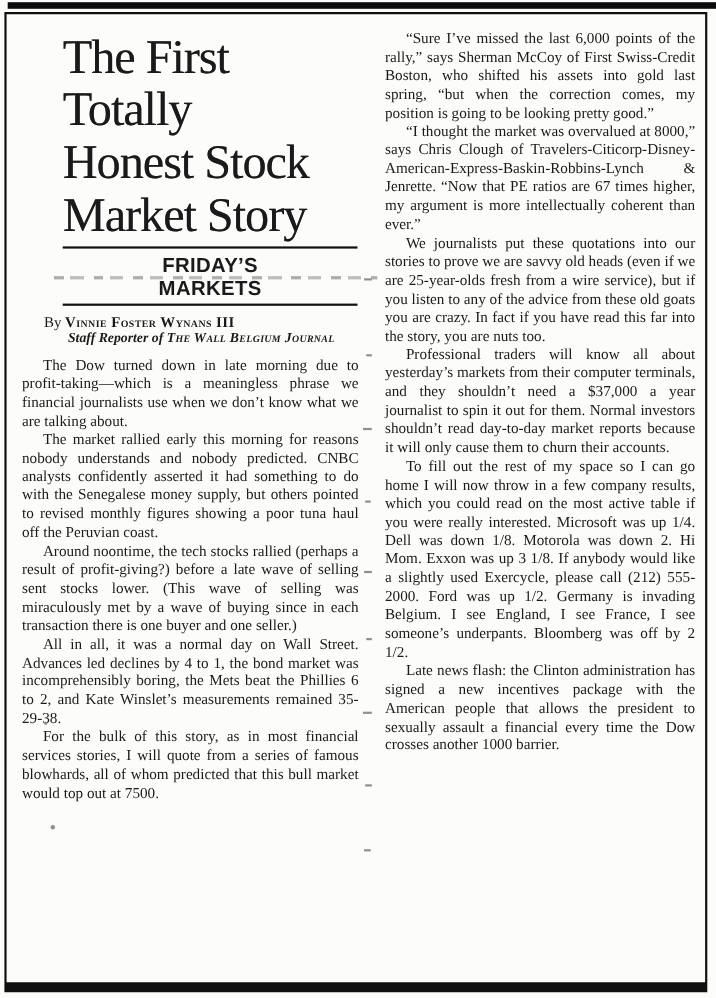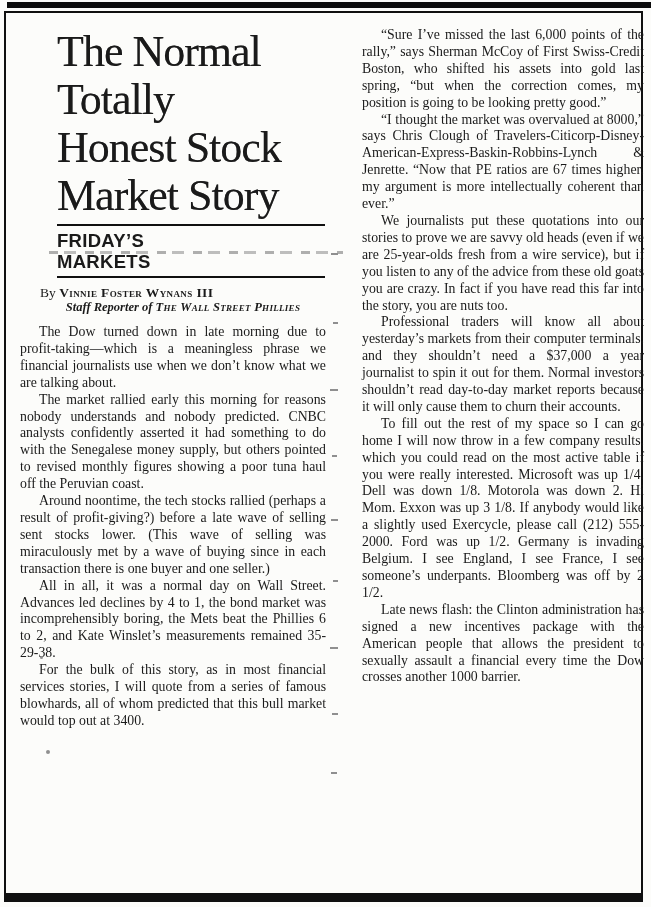--- a/index.html
+++ b/index.html
@@ -6,29 +6,29 @@
   .page {
     position:relative; width:651px; height:907px; background:#fcfcfa;
     font-family:"Liberation Serif", serif; color:#1a1a1a; overflow:hidden;
   }
   .topbar { position:absolute; left:7px; top:2px; right:0; height:6px; background:#0c0c0c; }
   .frame {
     position:absolute; left:4px; top:11px; right:8px; bottom:5px;
     border:2px solid #101010; border-bottom-width:9px; pointer-events:none;
   }
   .col1 { position:absolute; left:20px; top:28px; width:306px; }
-  .col2 { position:absolute; left:362px; top:27px; width:282px; }
+  .col2 { position:absolute; left:350px; top:27px; width:282px; }
   .headline {
     font-size:44px; line-height:48px; letter-spacing:-1px; padding-left:37px;
     text-shadow:0 0 0.5px rgba(10,10,10,0.6);
   }
   .kicker {
     position:relative; margin-left:37px; width:268px; margin-top:4px;
     border-top:2.5px solid #101010; border-bottom:2.5px solid #101010;
-    font-family:"Liberation Sans", sans-serif; font-weight:700;
+    text-align:center; font-family:"Liberation Sans", sans-serif; font-weight:700;
     font-size:18.5px; line-height:21px; letter-spacing:0.3px; padding:4px 0 4px;
   }
   .smudge {
     position:absolute; left:-8px; right:-18px; top:25px; height:3px; opacity:0.55;
     background:repeating-linear-gradient(90deg,#6f6f6f 0 9px, transparent 9px 15px, #8a8a8a 15px 27px, transparent 27px 36px);
   }
   .byline { text-align:left; margin-top:7px; margin-left:20px; width:286px; font-size:13.5px; line-height:15px; }
   .byline .sc { font-variant:small-caps; font-weight:700; letter-spacing:0.4px; }
   .credit { text-align:center; margin-left:14px; width:298px; font-size:12.5px; line-height:15px; font-weight:700; font-style:italic; }
   .credit .sc { font-variant:small-caps; letter-spacing:0.3px; }
@@ -41,40 +41,40 @@
 </style>
 </head>
 <body>
 
 <div class="page">
   <div class="topbar"></div>
   <div class="frame"></div>
 
   <div class="col1">
     <div class="headline">
-      <div>The Normal Totally</div>
+      <div>The First Totally</div>
       <div>Honest Stock</div>
       <div>Market Story</div>
     </div>
 
     <div class="kicker">
       <div class="smudge"></div>
       <div>FRIDAY’S</div>
       <div>MARKETS</div>
     </div>
 
     <div class="byline"><span>By </span><span class="sc">Vinnie Foster Wynans III</span></div>
-    <div class="credit"><span>Staff Reporter of </span><span class="sc">The Wall Street Phillies</span></div>
+    <div class="credit"><span>Staff Reporter of </span><span class="sc">The Wall Belgium Journal</span></div>
 
     <div class="body">
         <p><span>The Dow turned down in late morning due to profit-taking—which is a meaningless phrase we financial journalists use when we don’t know what we are talking about.</span></p>
         <p><span>The market rallied early this morning for reasons nobody understands and nobody predicted. CNBC analysts confidently asserted it had something to do with the Senegalese money supply, but others pointed to revised monthly figures showing a poor tuna haul off the Peruvian coast.</span></p>
         <p><span>Around noontime, the tech stocks rallied (perhaps a result of profit-giving?) before a late wave of selling sent stocks lower. (This wave of selling was miraculously met by a wave of buying since in each transaction there is one buyer and one seller.)</span></p>
         <p><span>All in all, it was a normal day on Wall Street. Advances led declines by 4 to 1, the bond market was incomprehensibly boring, the Mets beat the Phillies 6 to 2, and Kate Winslet’s measurements remained 35-29-38.</span></p>
-        <p><span>For the bulk of this story, as in most financial services stories, I will quote from a series of famous blowhards, all of whom predicted that this bull market would top out at 3400.</span></p>
+        <p><span>For the bulk of this story, as in most financial services stories, I will quote from a series of famous blowhards, all of whom predicted that this bull market would top out at 7500.</span></p>
       </div>
   </div>
 
   <div class="col2">
     <div class="body">
         <p><span>“Sure I’ve missed the last 6,000 points of the rally,” says Sherman McCoy of First Swiss-Credit Boston, who shifted his assets into gold last spring, “but when the correction comes, my position is going to be looking pretty good.”</span></p>
         <p><span>“I thought the market was overvalued at 8000,” says Chris Clough of Travelers-Citicorp-Disney-American-Express-Baskin-Robbins-Lynch &amp; Jenrette. “Now that PE ratios are 67 times higher, my argument is more intellectually coherent than ever.”</span></p>
         <p><span>We journalists put these quotations into our stories to prove we are savvy old heads (even if we are 25-year-olds fresh from a wire service), but if you listen to any of the advice from these old goats you are crazy. In fact if you have read this far into the story, you are nuts too.</span></p>
         <p><span>Professional traders will know all about yesterday’s markets from their computer terminals, and they shouldn’t need a $37,000 a year journalist to spin it out for them. Normal investors shouldn’t read day-to-day market reports because it will only cause them to churn their accounts.</span></p>
         <p><span>To fill out the rest of my space so I can go home I will now throw in a few company results, which you could read on the most active table if you were really interested. </span><span class="b">Microsoft</span><span> was up 1/4. </span><span class="b">Dell</span><span> was down 1/8. </span><span class="b">Motorola</span><span> was down 2. Hi Mom. </span><span class="b">Exxon</span><span> was up 3 1/8. If anybody would like a slightly used Exercycle, please call (212) 555-2000. </span><span class="b">Ford</span><span> was up 1/2. Germany is invading Belgium. I see England, I see France, I see someone’s underpants. Bloomberg was off by 2 1/2.</span></p>

